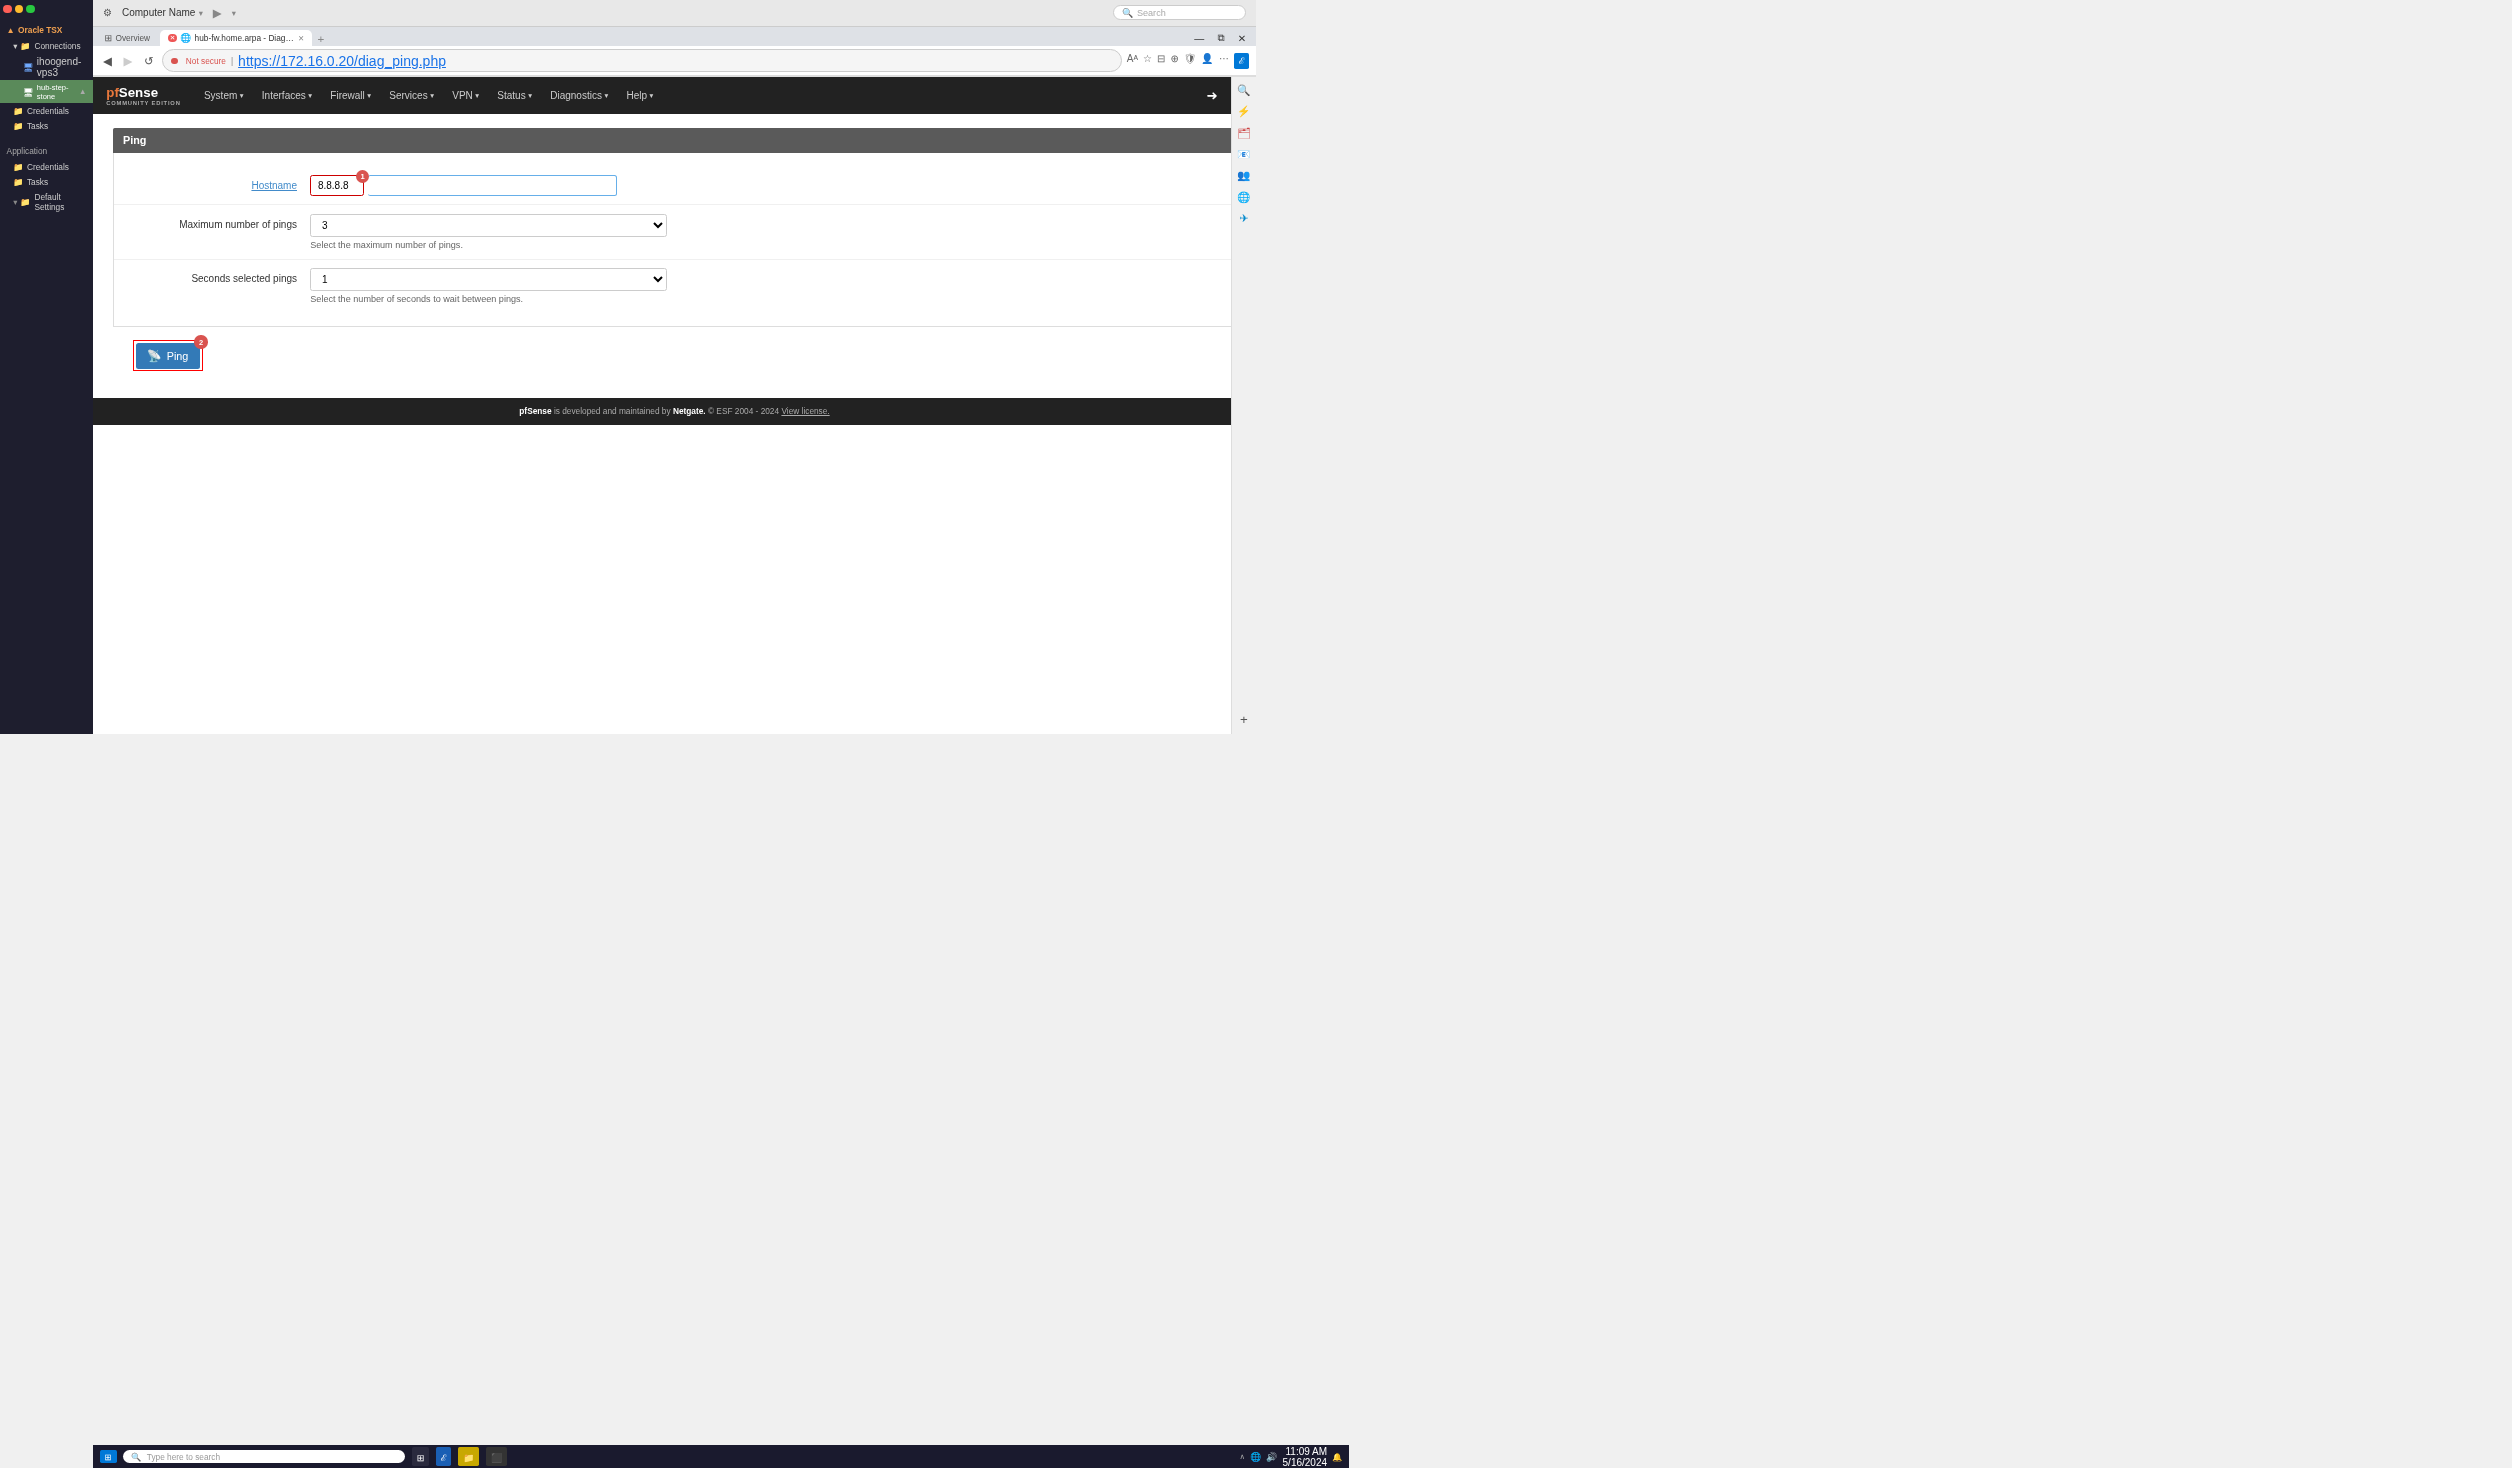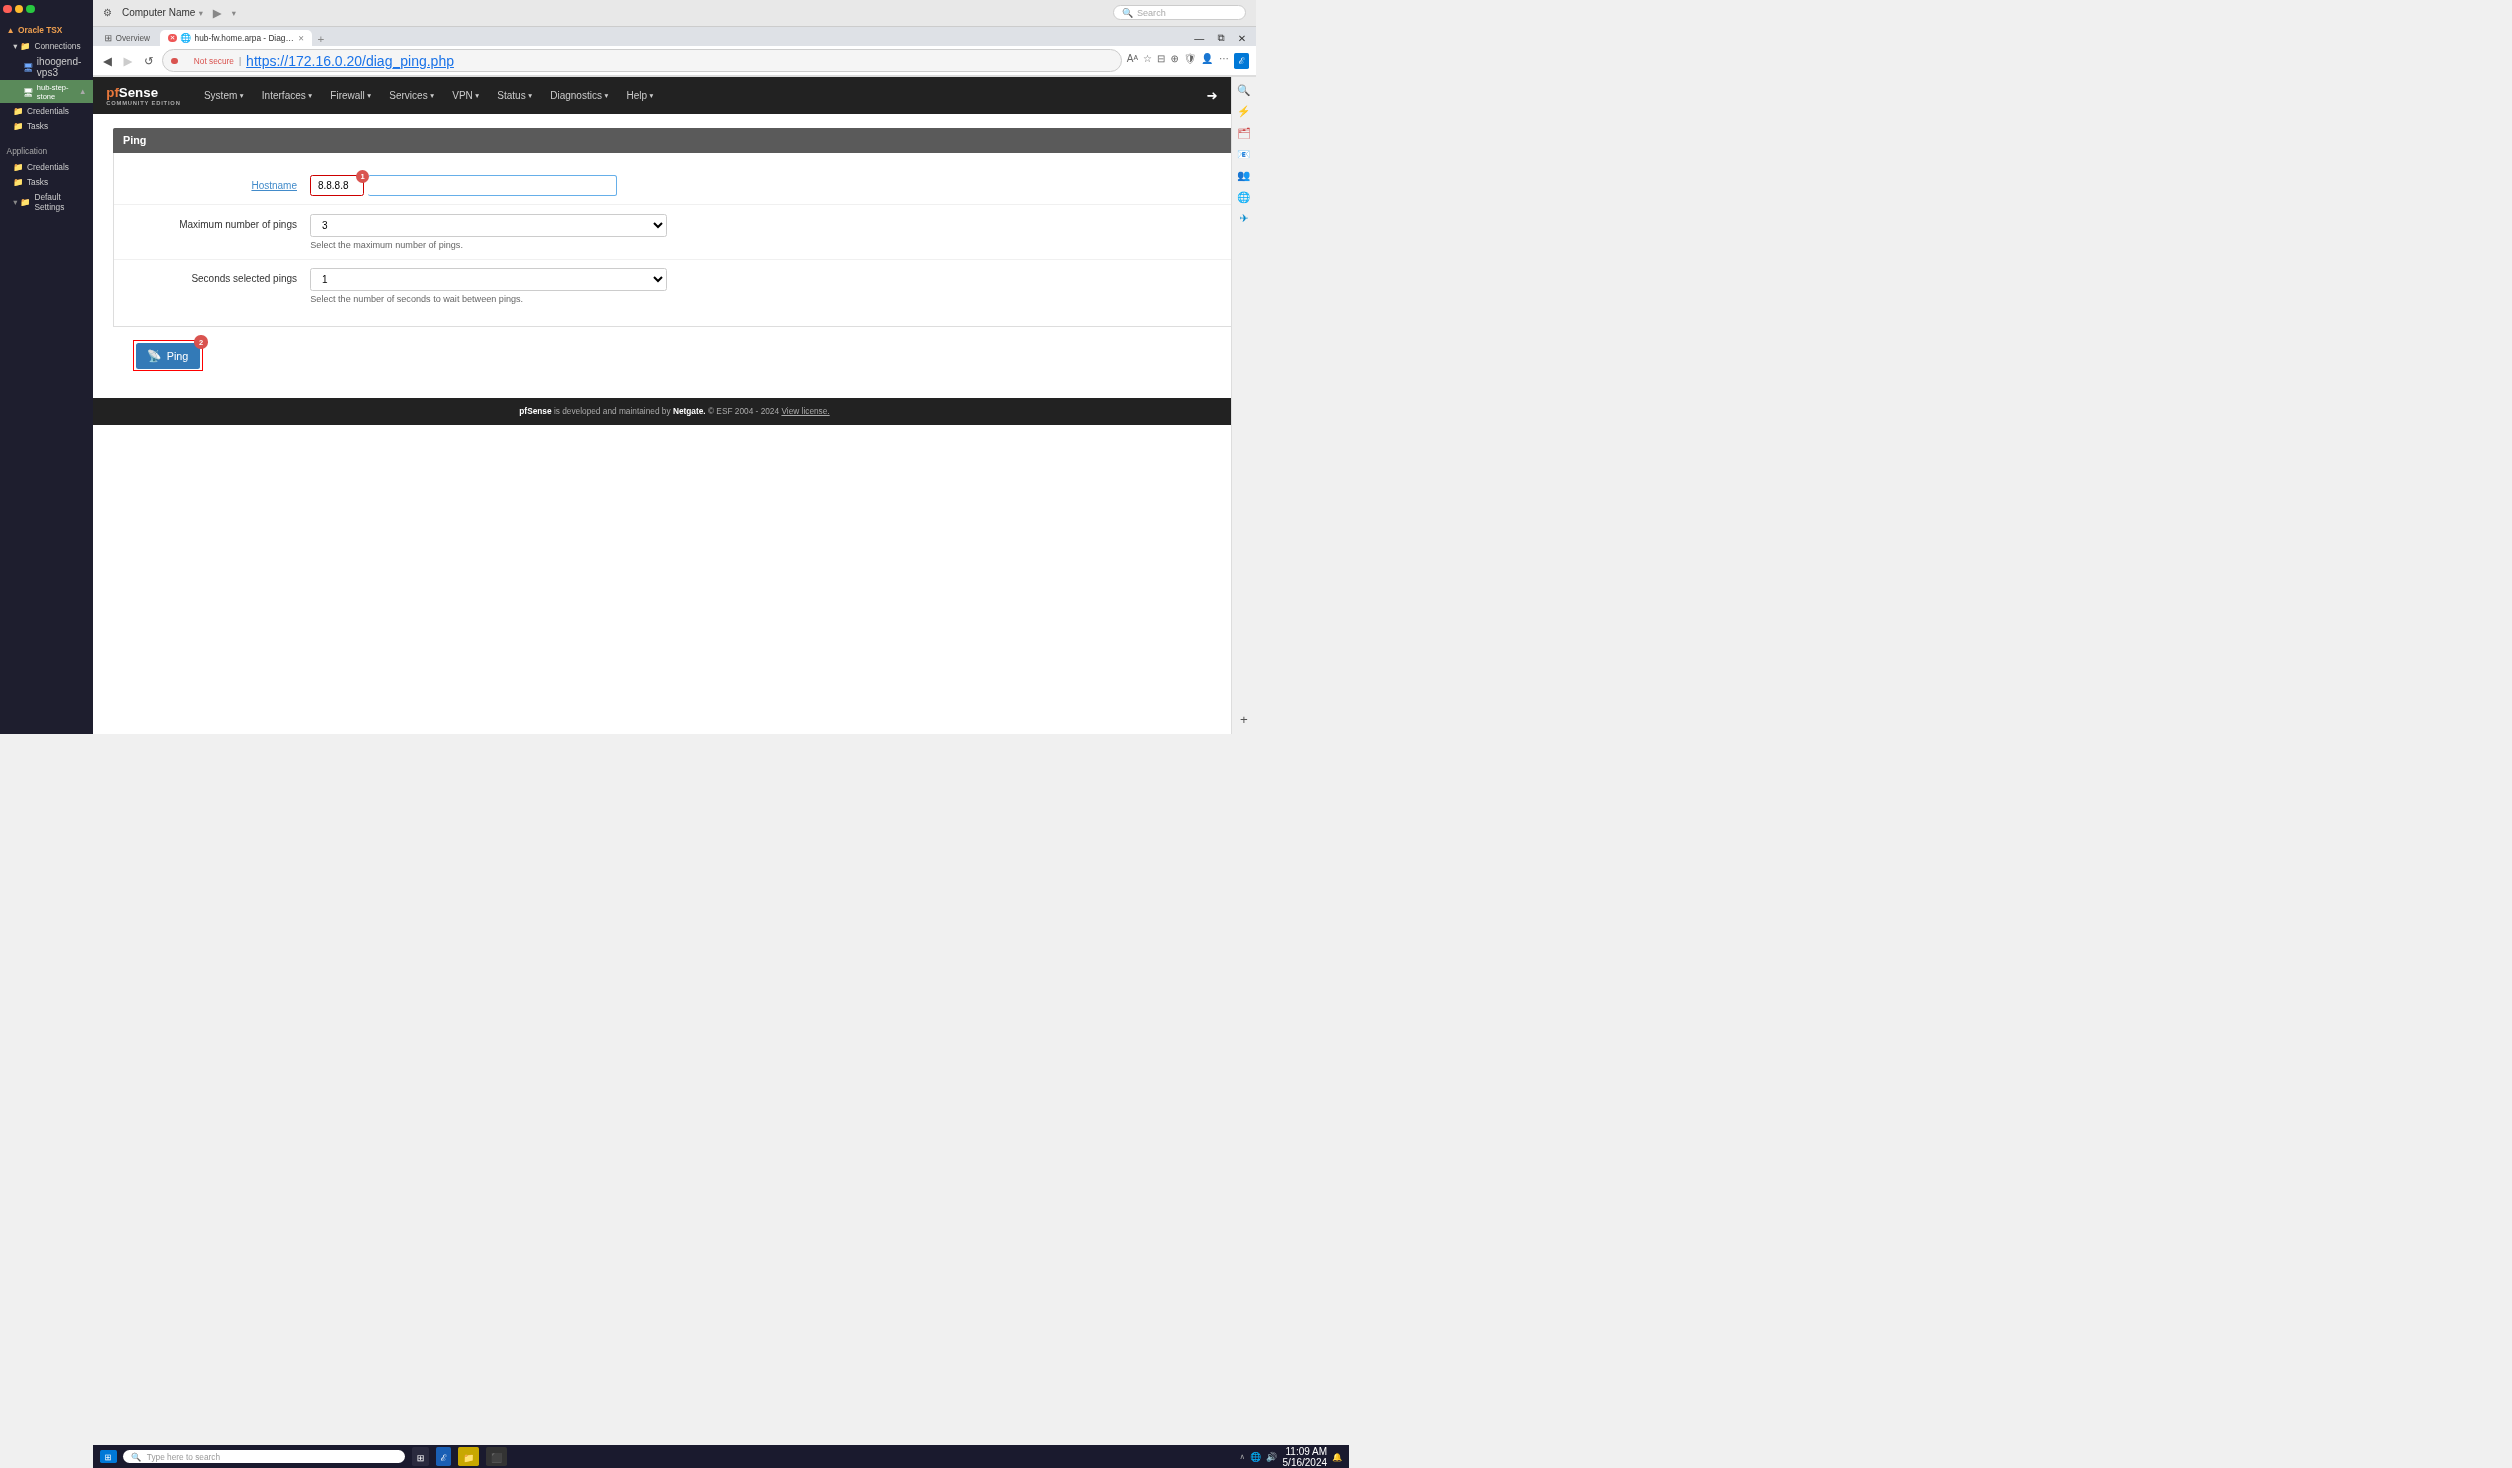--- a/index.html
+++ b/index.html
@@ -34,21 +34,21 @@
     .tabs-bar { display: flex; align-items: center; padding: 3.3px 3.3px 0; gap: 1.7px; background: #dee1e6; }
     .tab { display: flex; align-items: center; gap: 3.3px; padding: 3.3px 8.3px; border-radius: 5px 5px 0 0; font-size: 8.3px; cursor: pointer; background: #dee1e6; color: #555; }
     .tab.active { background: white; color: #333; }
     .tab-close { font-size: 7.5px; color: #888; cursor: pointer; }
     .tab-add { background: none; border: none; font-size: 11.6px; color: #888; cursor: pointer; padding: 0 3.3px; }
 
     .address-bar-row { display: flex; align-items: center; gap: 5px; padding: 3.3px 6.6px; background: white; border-bottom: 0.8px solid #ddd; height: 30px; }
     .nav-btn { background: none; border: none; cursor: pointer; font-size: 11.6px; color: #555; padding: 1.7px 3.3px; }
     .nav-btn:disabled { color: #ccc; }
     .address-bar { flex: 1; display: flex; align-items: center; gap: 5px; background: #f5f5f5; border: 0.8px solid #ccc; border-radius: 13.3px; padding: 2.5px 8.3px; }
-    .not-secure { color: #d9534f; font-size: 8.3px; display: flex; align-items: center; gap: 16px; text-align: center; }
+    .not-secure { color: #d9534f; font-size: 8.3px; display: flex; align-items: center; gap: 8px; text-align: center; }
     .not-secure-dot { width: 6.6px; height: 6.6px; background: #d9534f; border-radius: 50%; display: inline-block; }
     .url-text { font-size: 14px; color: #1a73e8; text-decoration: underline; }
     .addr-icons { display: flex; gap: 5px; align-items: flex-start; }
     .addr-icon { font-size: 10px; color: #666; cursor: pointer; }
 
     
     .pfsense-container { flex: 1; overflow-y: auto; background: white; }
     .pfsense-nav { background: #222; display: flex; align-items: center; padding: 0 13.3px; height: 37px; gap: 1.7px; }
     .pfsense-logo { color: white; font-size: 13.3px; font-weight: bold; margin-right: 13.3px; }
     .pfsense-logo span { color: #e8783c; }

